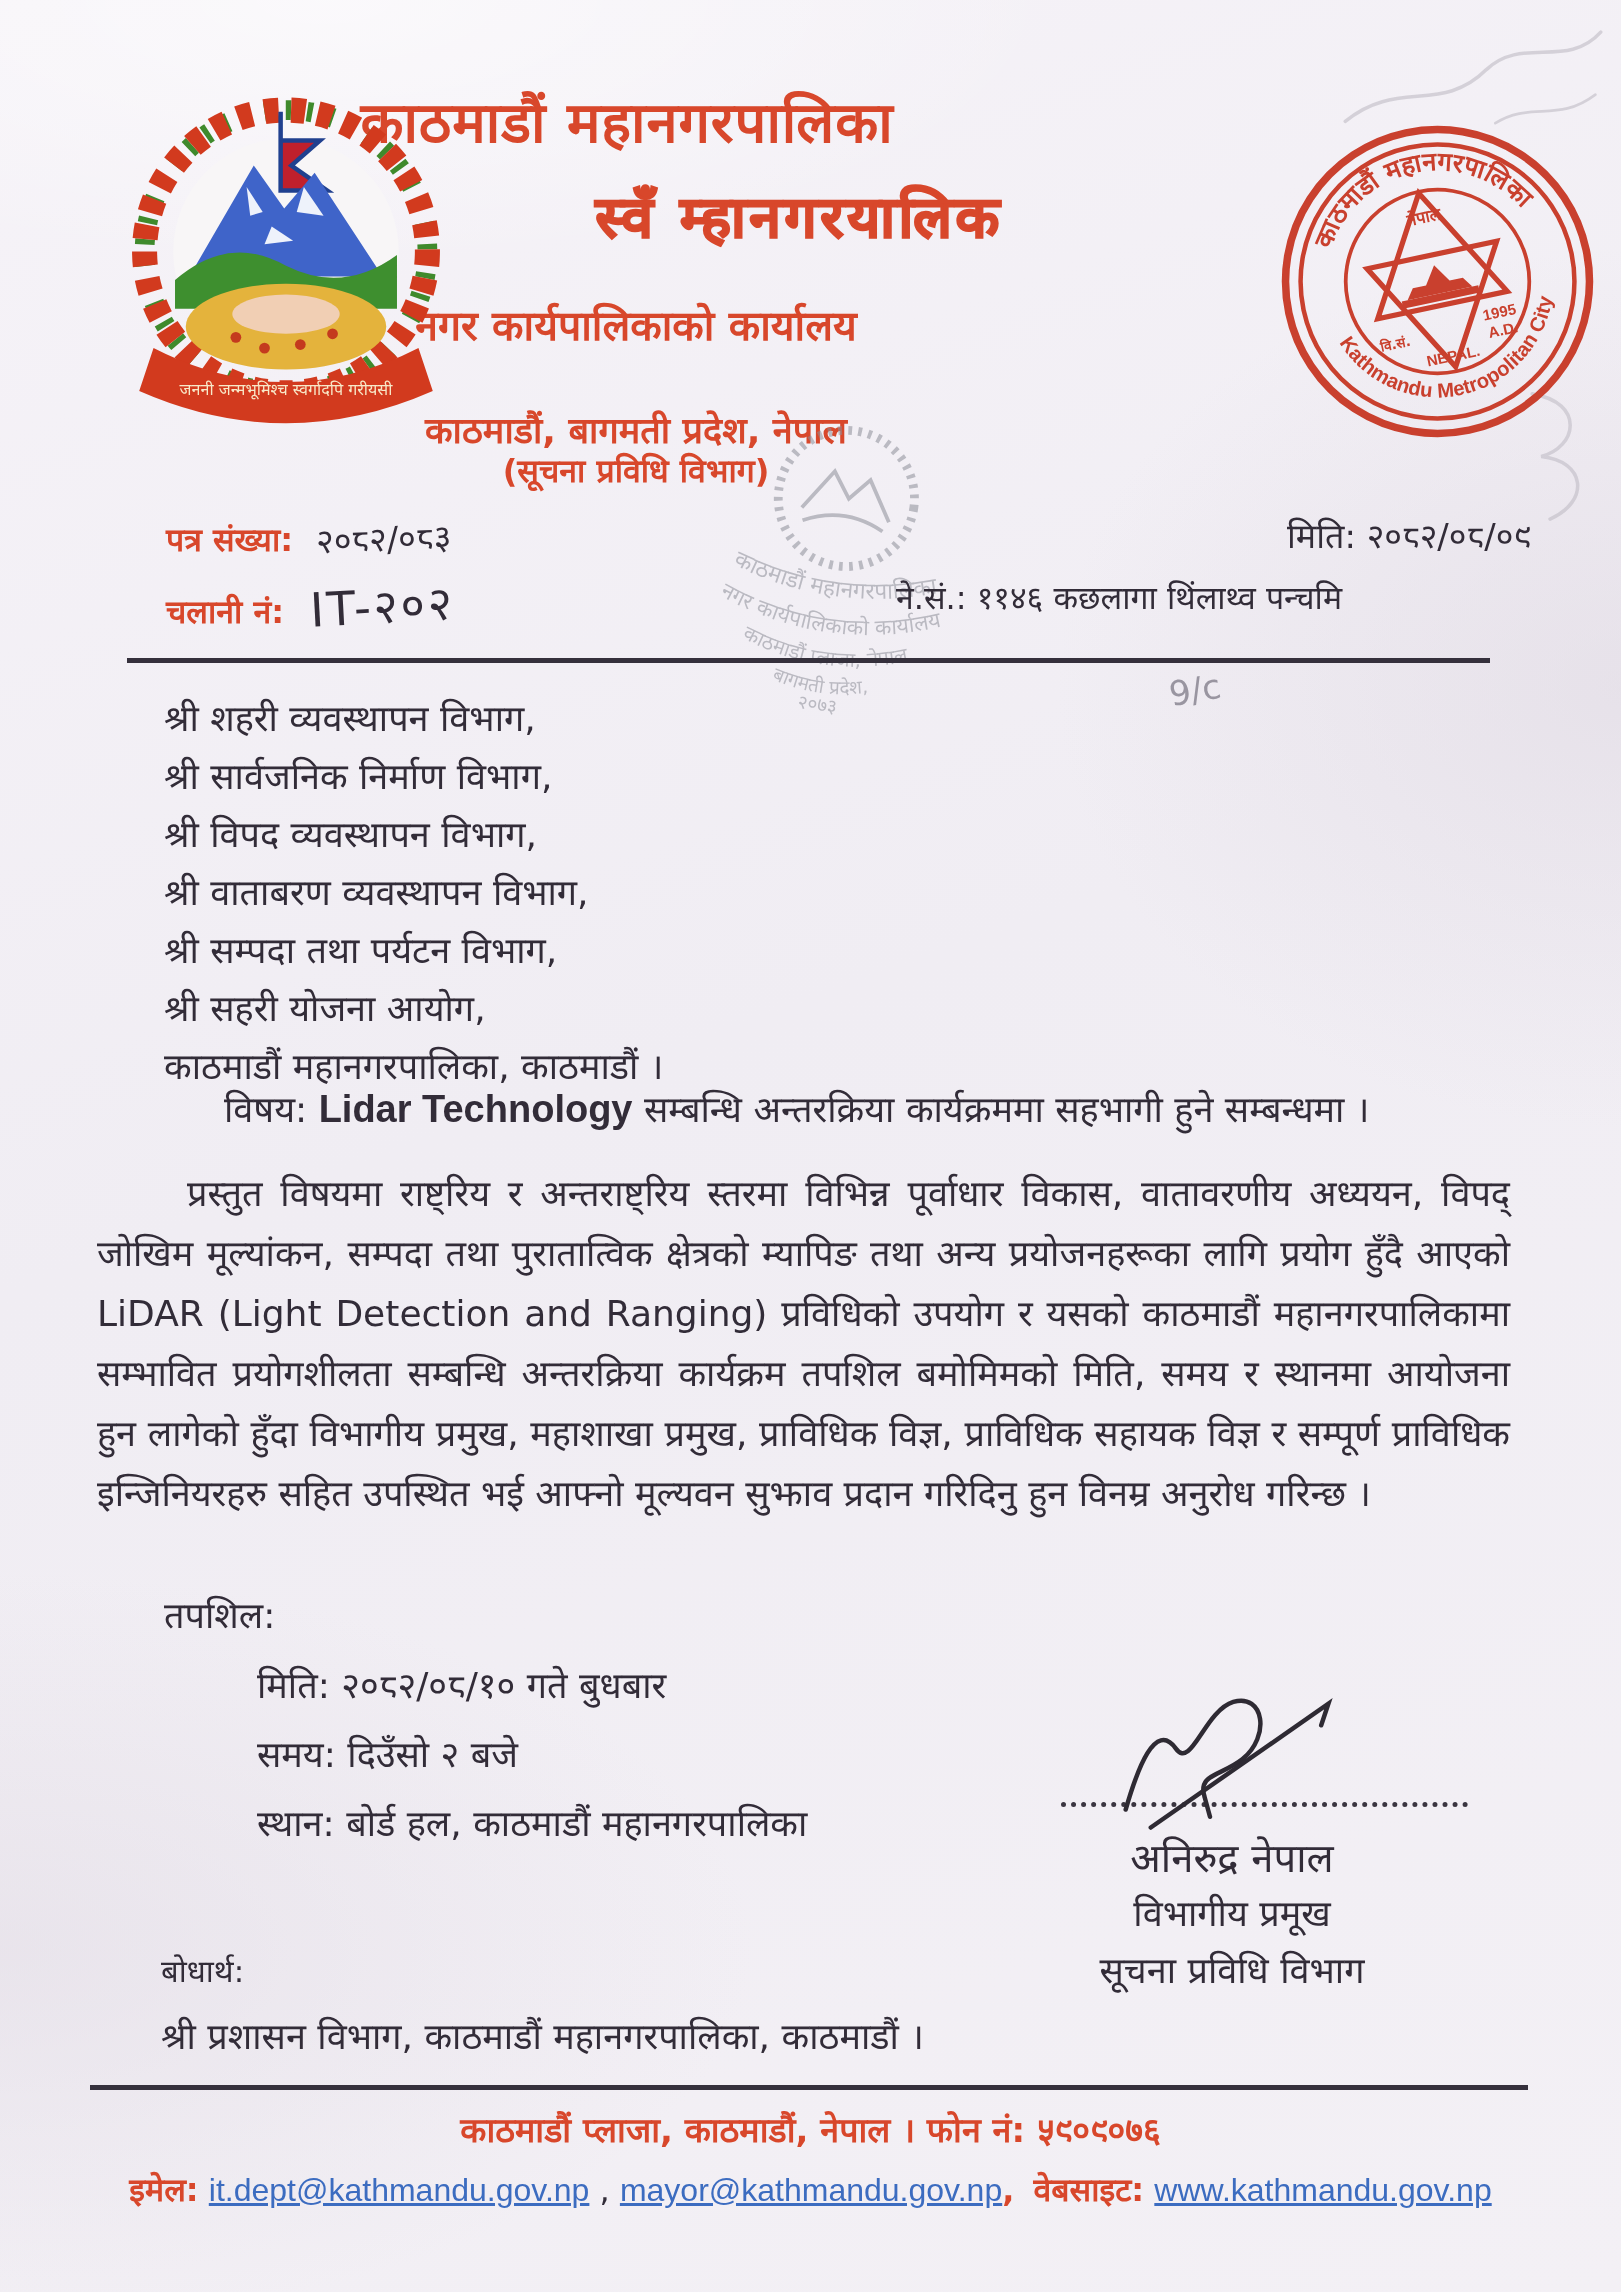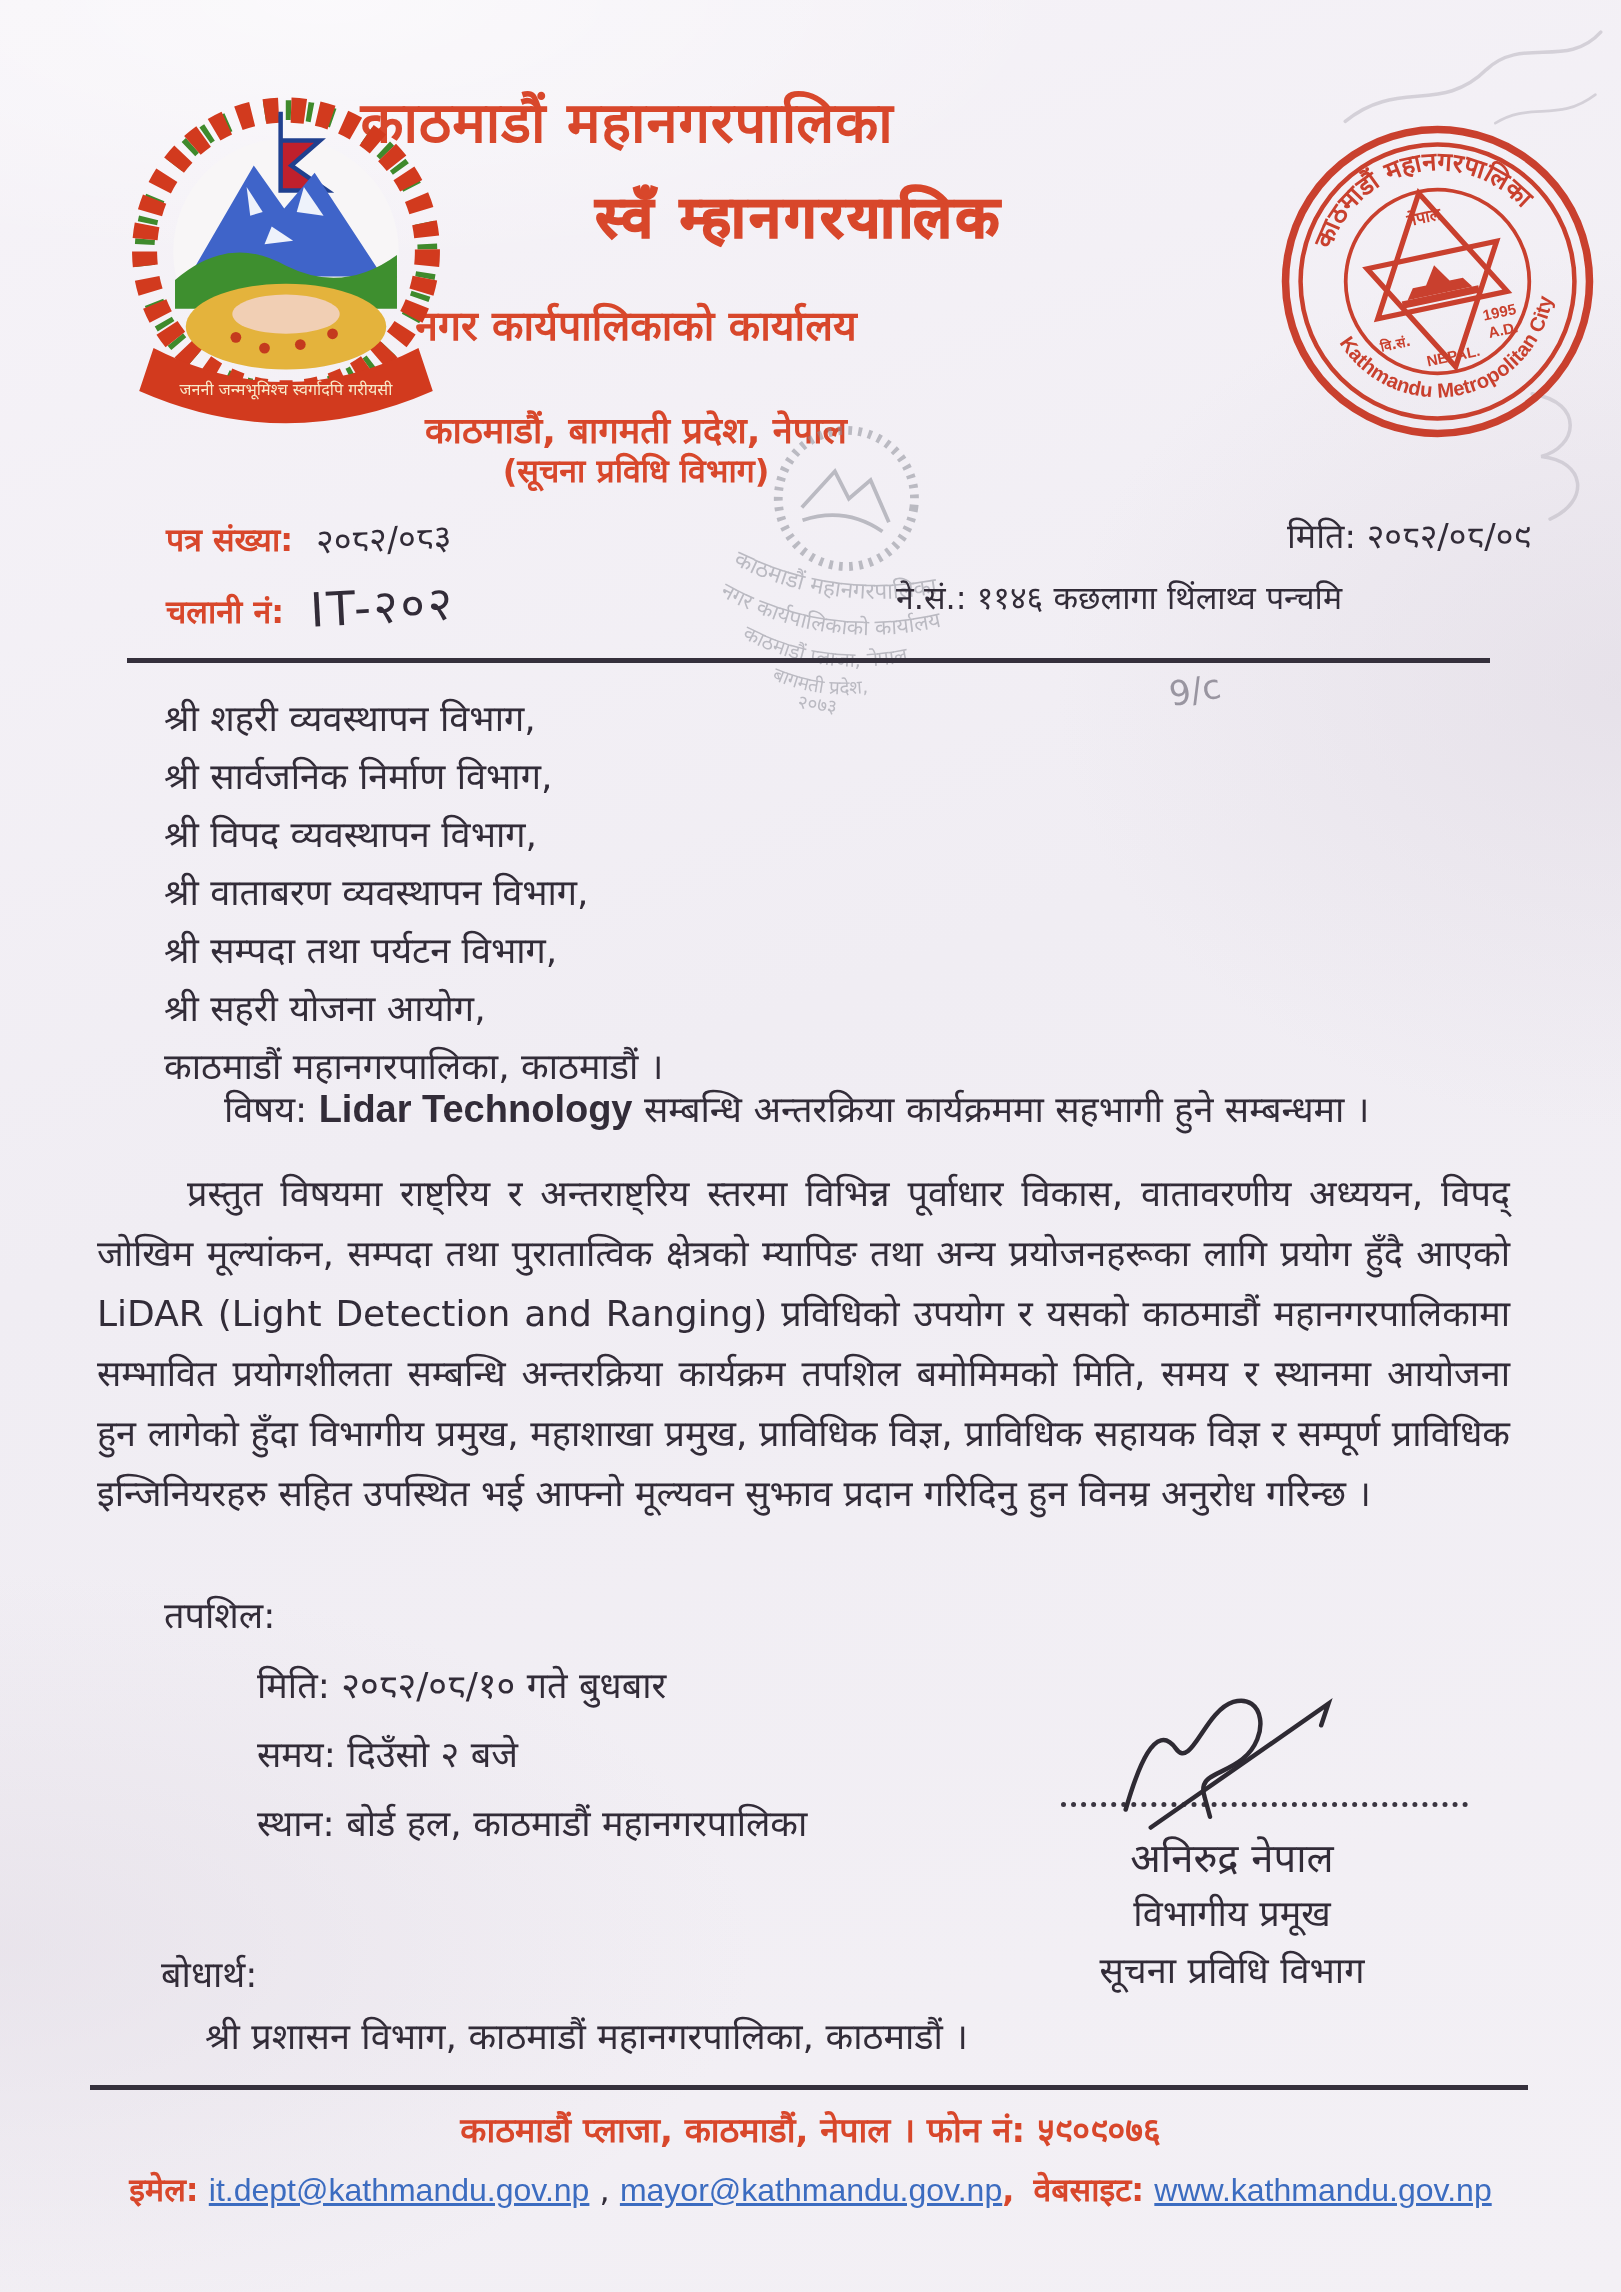--- a/index.html
+++ b/index.html
@@ -52,22 +52,22 @@
   .details{left:257px;top:1651px;font-size:36px;line-height:69px;}
 
   
   .sig-svg{left:1088px;top:1684px;width:296px;height:148px;z-index:2;}
   .sig-dots{left:1061px;top:1802px;width:407px;border-bottom:5.4px dotted #3a3540;height:0;}
   .sig-name{left:1008px;top:1829px;width:448px;font-size:40px;}
   .sig-title{left:1008px;top:1888px;width:448px;font-size:36px;}
   .sig-dept{left:1008px;top:1945px;width:448px;font-size:36px;}
 
   
-  .cc-label{left:161px;top:1949px;font-size:36px;}
-  .cc-line{left:161px;top:2011px;width:1075px;font-size:36px;margin-left:44px;}
+  .cc-label{left:161px;top:1949px;font-size:31px;}
+  .cc-line{left:161px;top:2011px;width:1075px;font-size:36px;}
 
   
   .footer-addr{left:94px;top:2106px;width:1433px;font-size:34px;font-weight:bold;color:#d8472b;}
   .footer-links{left:94px;top:2167px;width:1433px;font-size:32px;}
   .footer-links .lbl{color:#d8472b;font-weight:bold;}
   .footer-links a{color:#3c6cc0;text-decoration:underline;font-family:"Liberation Sans","DejaVu Sans",sans-serif;}
 
   
   .emblem{left:107px;top:76px;width:358px;height:367px;z-index:2;}
   .red-seal{left:1272px;top:115px;width:331px;height:333px;transform:rotate(-12deg);z-index:2;}

